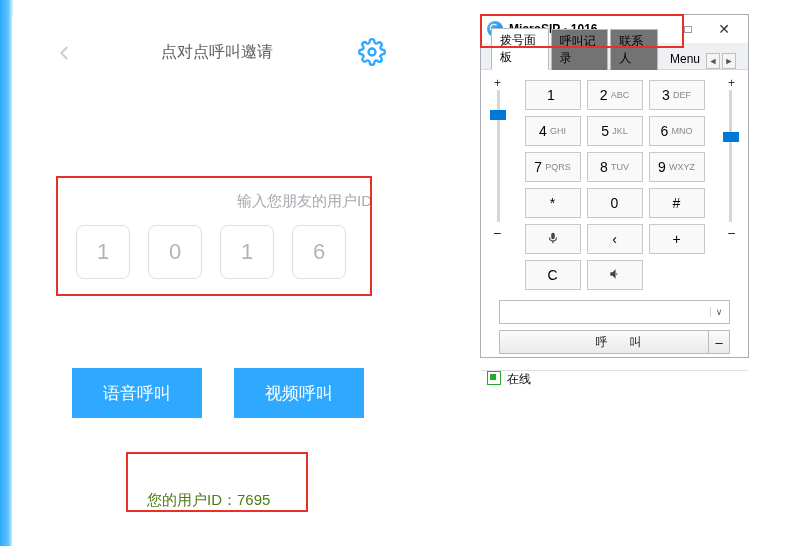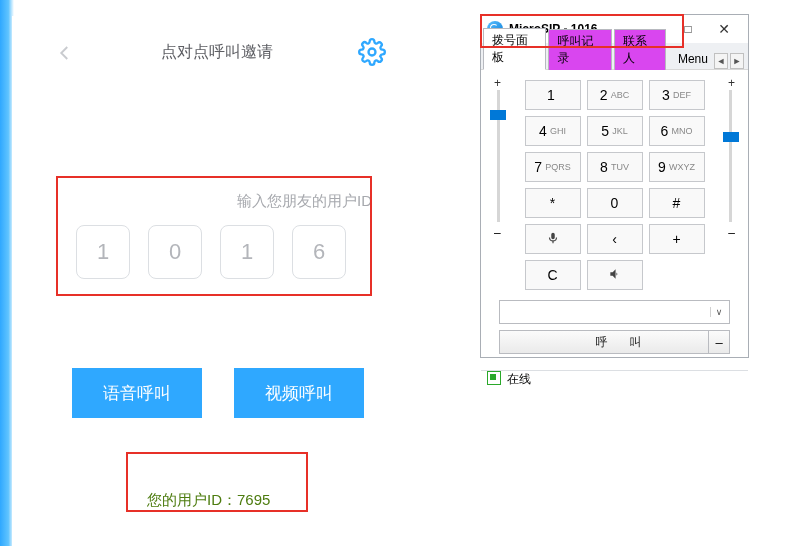--- a/index.html
+++ b/index.html
@@ -188,30 +188,30 @@
     justify-content:center;
     font-size:12px;
     color:#333;
   }
   .tb-btn.close { font-size:14px; }
 
   .tabs {
     height: 26px;
     display: flex;
     align-items:flex-end;
-    padding: 0 2px;
+    padding: 0 10px;
     position: relative;
     border-bottom: 1px solid #d8d8d8; 
     background: #eef0f3;
   }
   .tab {
     padding: 3px 8px;
     border: 1px solid #b7b9bf;
     border-bottom: none;
-    background: #d946ef;
+    background: #737373;
     margin-right: 2px;
     font-size: 12px;
     position:relative;
     bottom:-1px;
   }
   .tab.active {
     background: #fff;
     border-bottom: 1px solid #fff;
     bottom:-1px;
   }

